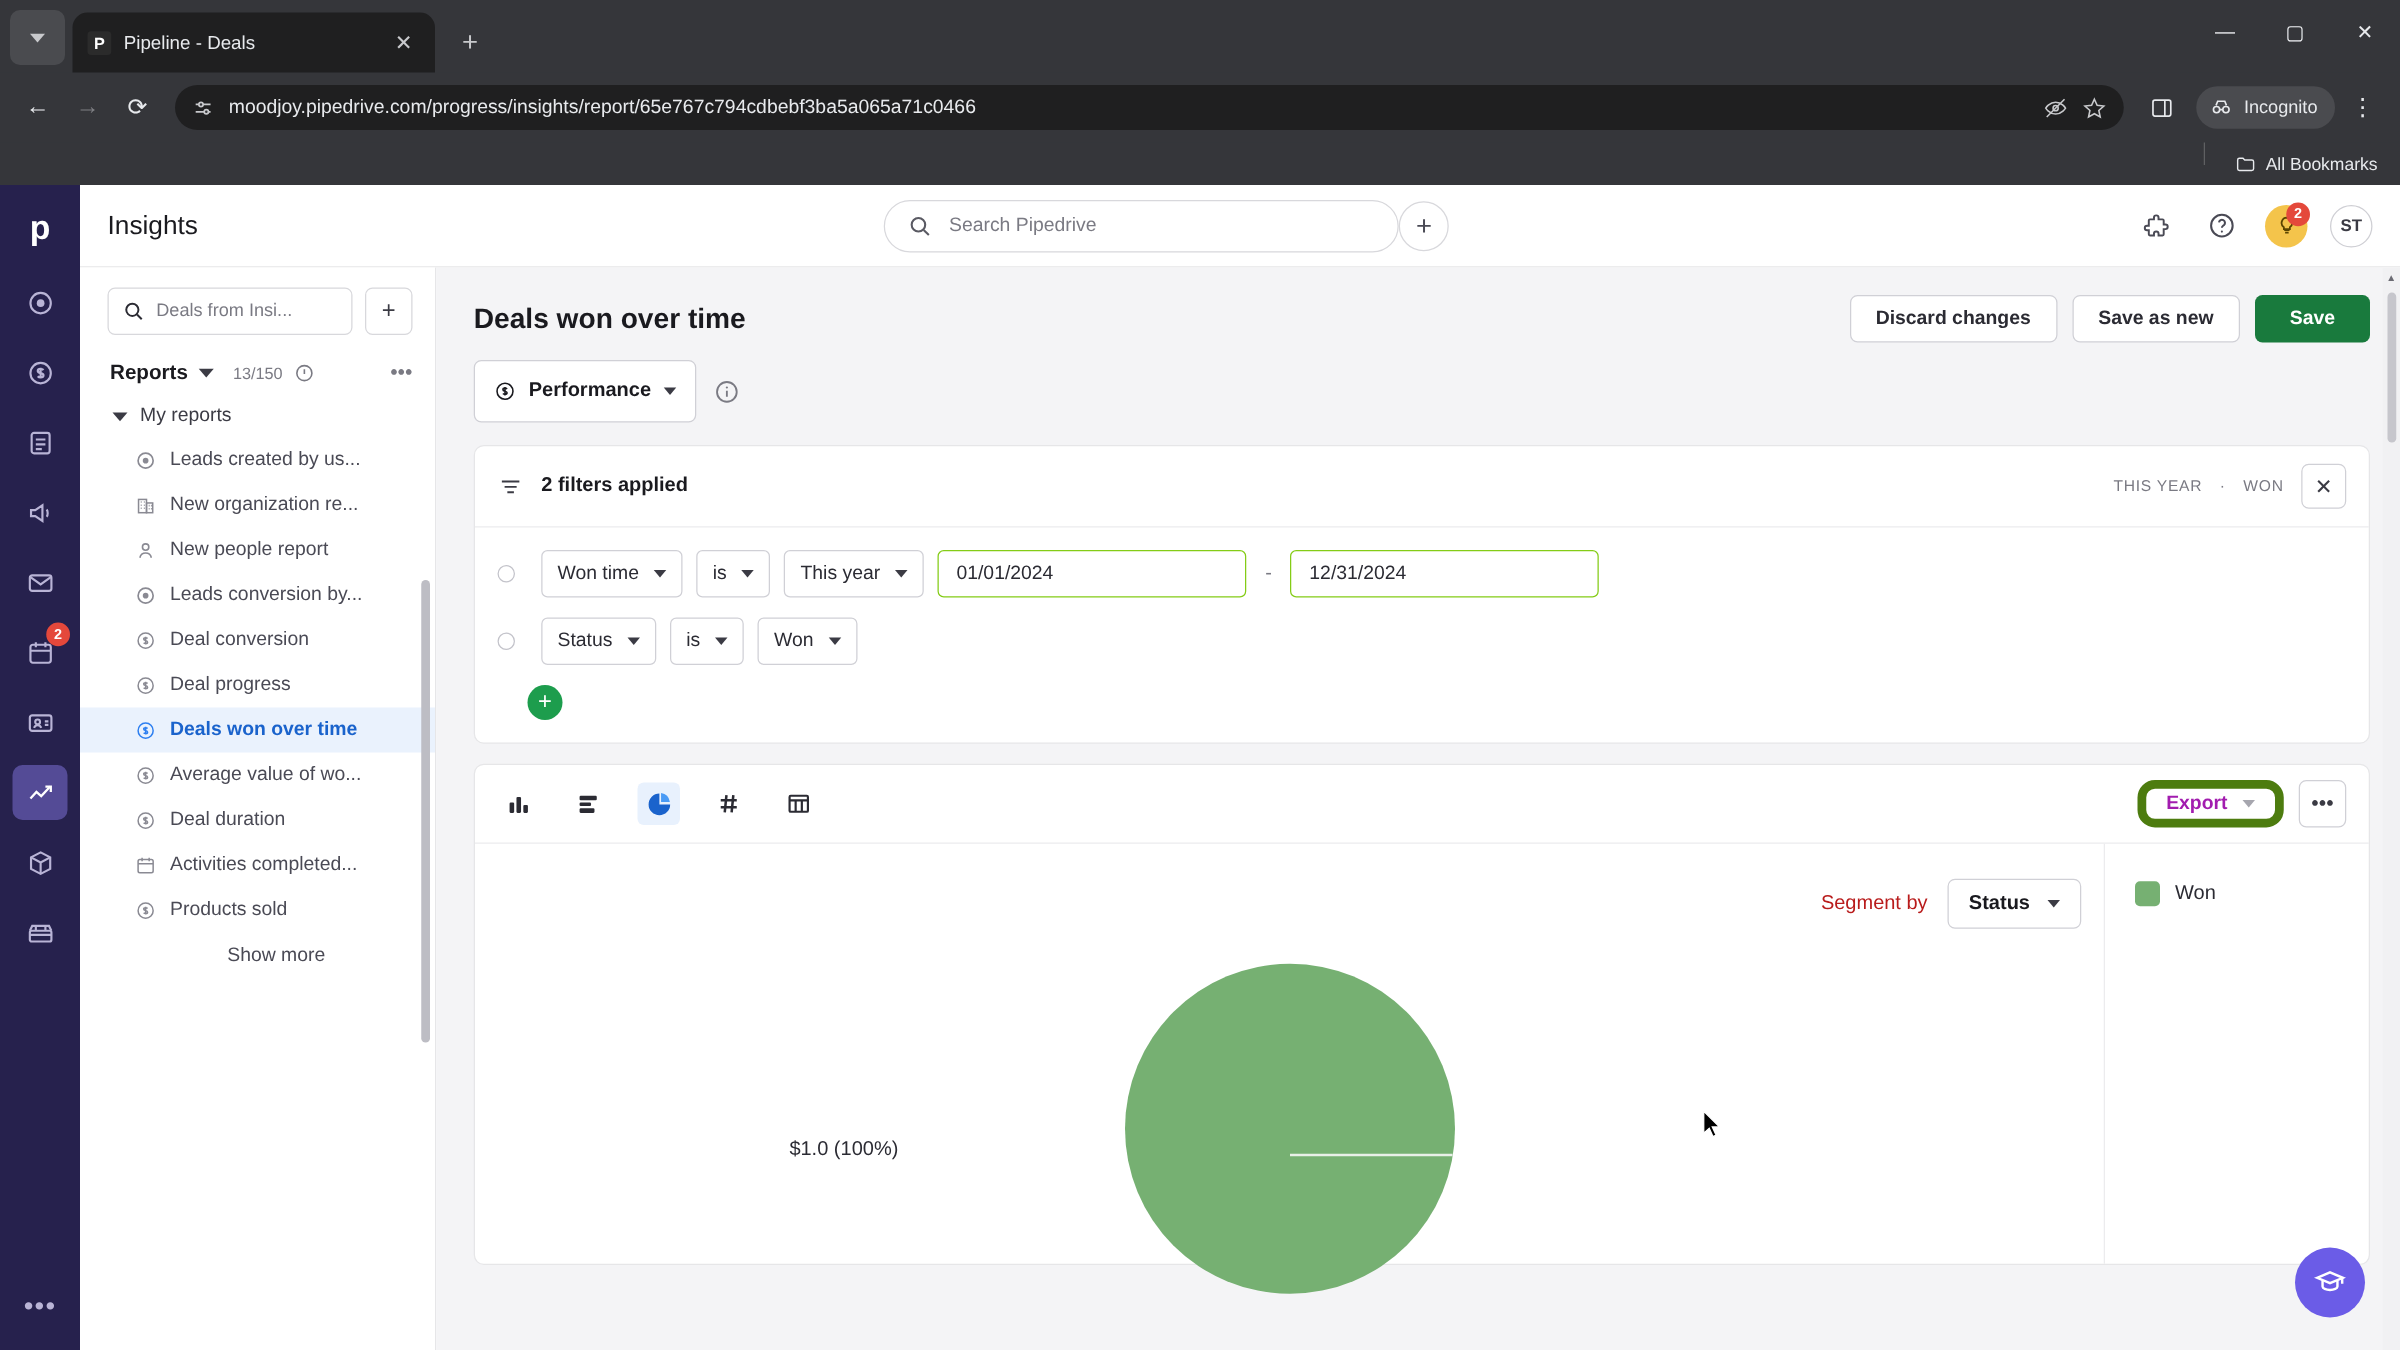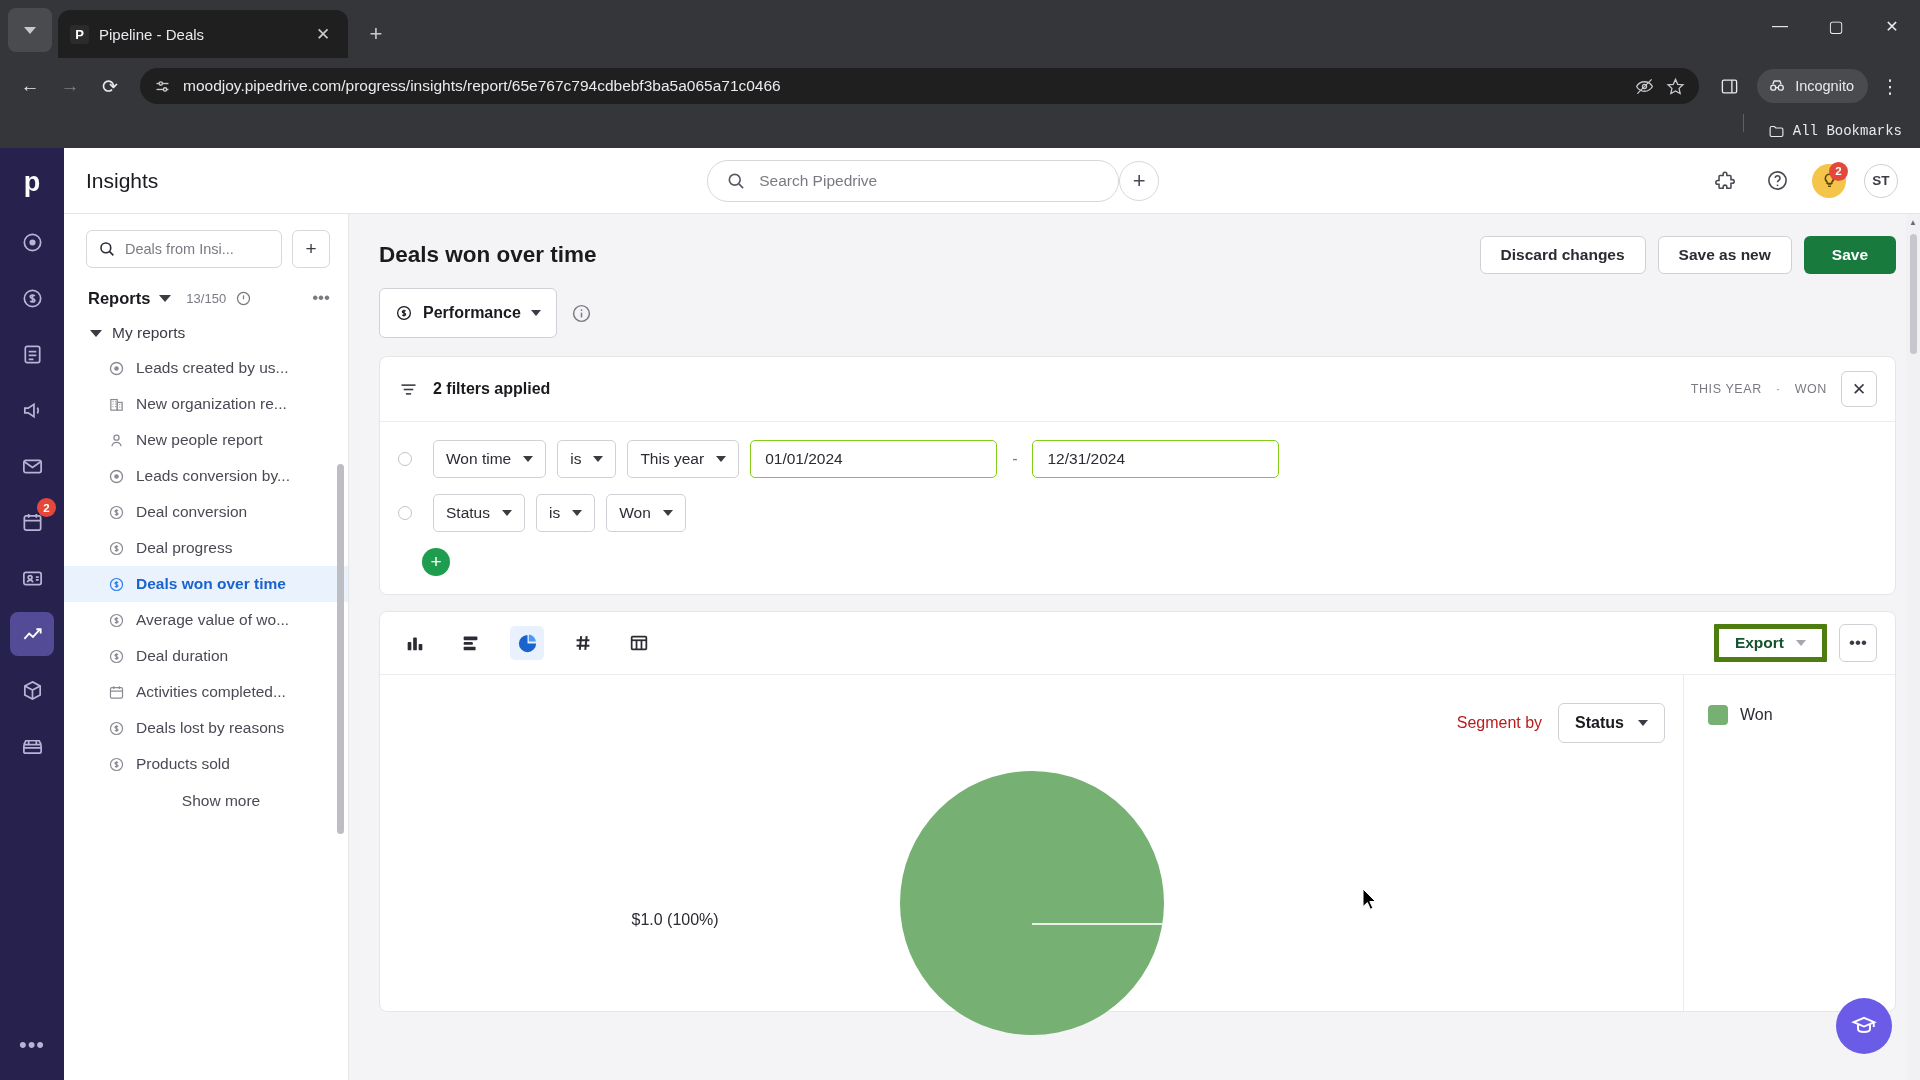--- a/index.html
+++ b/index.html
@@ -38,21 +38,21 @@
   .omnibox {
     flex:1; height:36px; background:#1f1f20; border-radius:18px;
     display:flex; align-items:center; padding:0 14px; gap:12px; margin:0 8px;
   }
   .omni-url { color:#e8eaed; font-size:15.5px; white-space:nowrap; overflow:hidden; text-overflow:ellipsis; flex:1; }
   .omni-icon { color:#c8c9cc; display:flex; align-items:center; }
   .incognito-pill {
     height:34px; border-radius:17px; background:#4a4b4f; display:flex; align-items:center;
     gap:8px; padding:0 14px 0 10px; color:#e8eaed; font-size:14.5px; margin-left:6px;
   }
-  .bookmarkbar { height:34px; background:#35363a; display:flex; justify-content:flex-end; padding:0 18px; gap:24px;font-family:Liberation Mono, monospace; }
+  .bookmarkbar { height:34px; background:#35363a; display:flex; justify-content:flex-end; padding:0 18px; gap:24px; }
   .bm-sep { width:1px;height:18px;background:#5f6062; }
   .bm-item { display:flex;align-items:center;gap:8px;color:#e8eaed;font-size:14px; }
 
   
   .page { flex:1; display:flex; background:#fff; position:relative; overflow:hidden; }
 
   
   .rail { width:64px; background:#26214d; display:flex; flex-direction:column; align-items:center; padding-top:14px; flex:none; }
   .rail-logo { width:40px;height:40px;display:flex;align-items:center;justify-content:center;color:#fff;font-size:27px;font-weight:700;margin-bottom:18px; }
   .rail-item {
@@ -146,22 +146,22 @@
   }
   .dash { color:#7a7a83; font-size:16px; padding:0 4px; }
   .fadd { width:28px;height:28px;border-radius:50%;background:#1d9d4d;color:#fff;display:flex;align-items:center;justify-content:center;font-size:19px;margin-left:24px; }
 
   .chart-card { }
   .chart-top { display:flex; align-items:center; padding:12px 18px; border-bottom:1px solid #ececee; gap:22px; }
   .ct-ico { width:34px;height:34px;display:flex;align-items:center;justify-content:center;color:#2b2b33;border-radius:5px; }
   .ct-ico.active { background:#e8f1fd; color:#1a63cc; }
   .chart-top-right { margin-left:auto; display:flex; align-items:center; gap:12px; }
   .export-btn {
-    height:38px;border:5px solid #4d7c0f;border-radius:1px;background:#fff;
-    display:flex;align-items:center;gap:12px;padding:0 16px;font-size:15.5px;color:#14532d;font-weight:700;
+    height:38px;border:7px solid #4d7c0f;border-radius:14px;background:#fff;
+    display:flex;align-items:center;gap:12px;padding:0 16px;font-size:15.5px;color:#a21caf;font-weight:700;
   }
   .dots-btn { width:38px;height:38px;border:1px solid #d0d0d6;border-radius:6px;background:#fff;display:flex;align-items:center;justify-content:center;color:#3b3b44;font-size:17px; }
 
   .chart-body { display:flex; min-height:300px; }
   .chart-left { flex:1; position:relative; padding-top:28px; }
   .segment-row { display:flex; align-items:center; justify-content:flex-end; gap:16px; padding-right:18px; }
   .segment-lbl { font-size:16px; color:#b91c1c; }
   .segment-sel { height:40px;background:#fff;border:1px solid #d0d0d6;border-radius:6px;display:flex;align-items:center;gap:14px;padding:0 16px;font-size:16px;color:#1a1a1f;font-weight:700; }
   .pie-wrap { position:relative; height:240px; margin-top:28px; }
   .pie {
@@ -492,29 +492,20 @@
                 </span>
               <span class="rep-label">Activities completed...</span>
             </div>
             <div class="rep-item">
               <span class="ri-ico">
                   <svg width="17" height="17" viewBox="0 0 24 24" fill="none" stroke="currentColor" stroke-width="1.7">
                     <circle cx="12" cy="12" r="8.5"></circle>
                     <path d="M12 7.5v9M14.2 9.6c-.5-.6-1.3-.9-2.2-.9-1.3 0-2.2.6-2.2 1.6s.9 1.4 2.2 1.7 2.2.6 2.2 1.7-.9 1.6-2.2 1.6c-.9 0-1.7-.3-2.2-.9"></path>
                   </svg>
                 </span>
-              <span class="rep-label">Deals lost by reasons</span>
-            </div>
-            <div class="rep-item">
-              <span class="ri-ico">
-                  <svg width="17" height="17" viewBox="0 0 24 24" fill="none" stroke="currentColor" stroke-width="1.7">
-                    <circle cx="12" cy="12" r="8.5"></circle>
-                    <path d="M12 7.5v9M14.2 9.6c-.5-.6-1.3-.9-2.2-.9-1.3 0-2.2.6-2.2 1.6s.9 1.4 2.2 1.7 2.2.6 2.2 1.7-.9 1.6-2.2 1.6c-.9 0-1.7-.3-2.2-.9"></path>
-                  </svg>
-                </span>
               <span class="rep-label">Products sold</span>
             </div>
             <div class="rep-more">Show more</div>
           </div>
 
           <div class="rep-scroll"></div>
         </div>
 
         <div class="main">
           <div class="main-inner">

